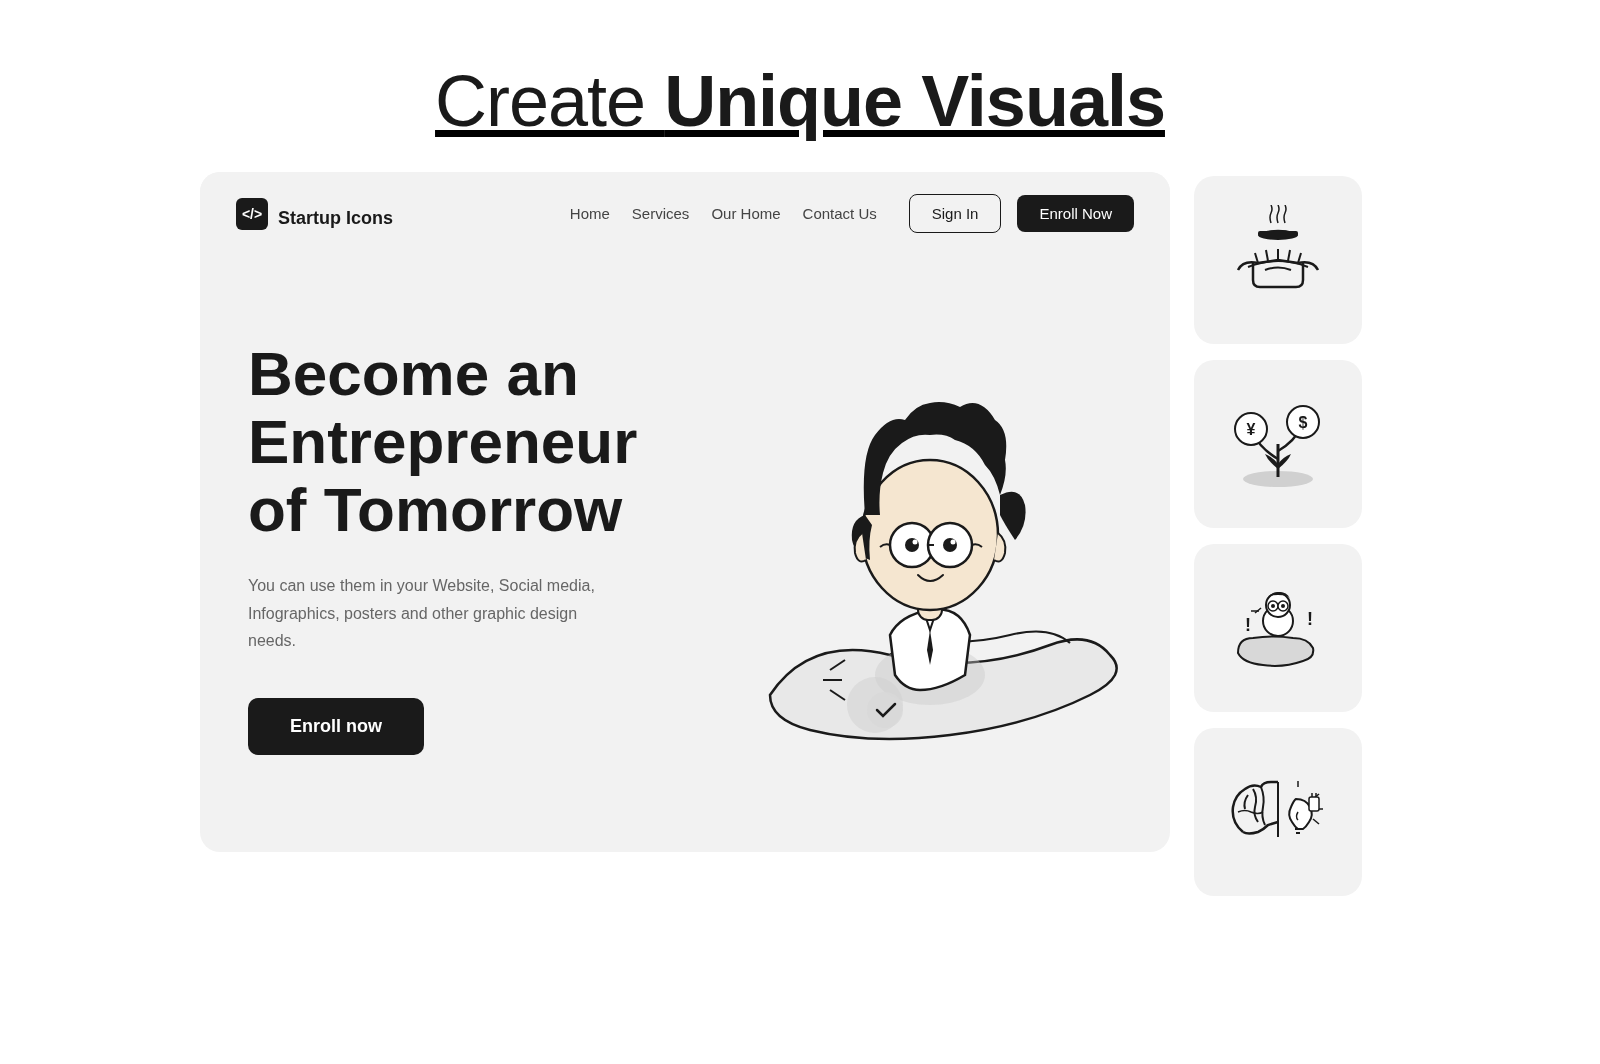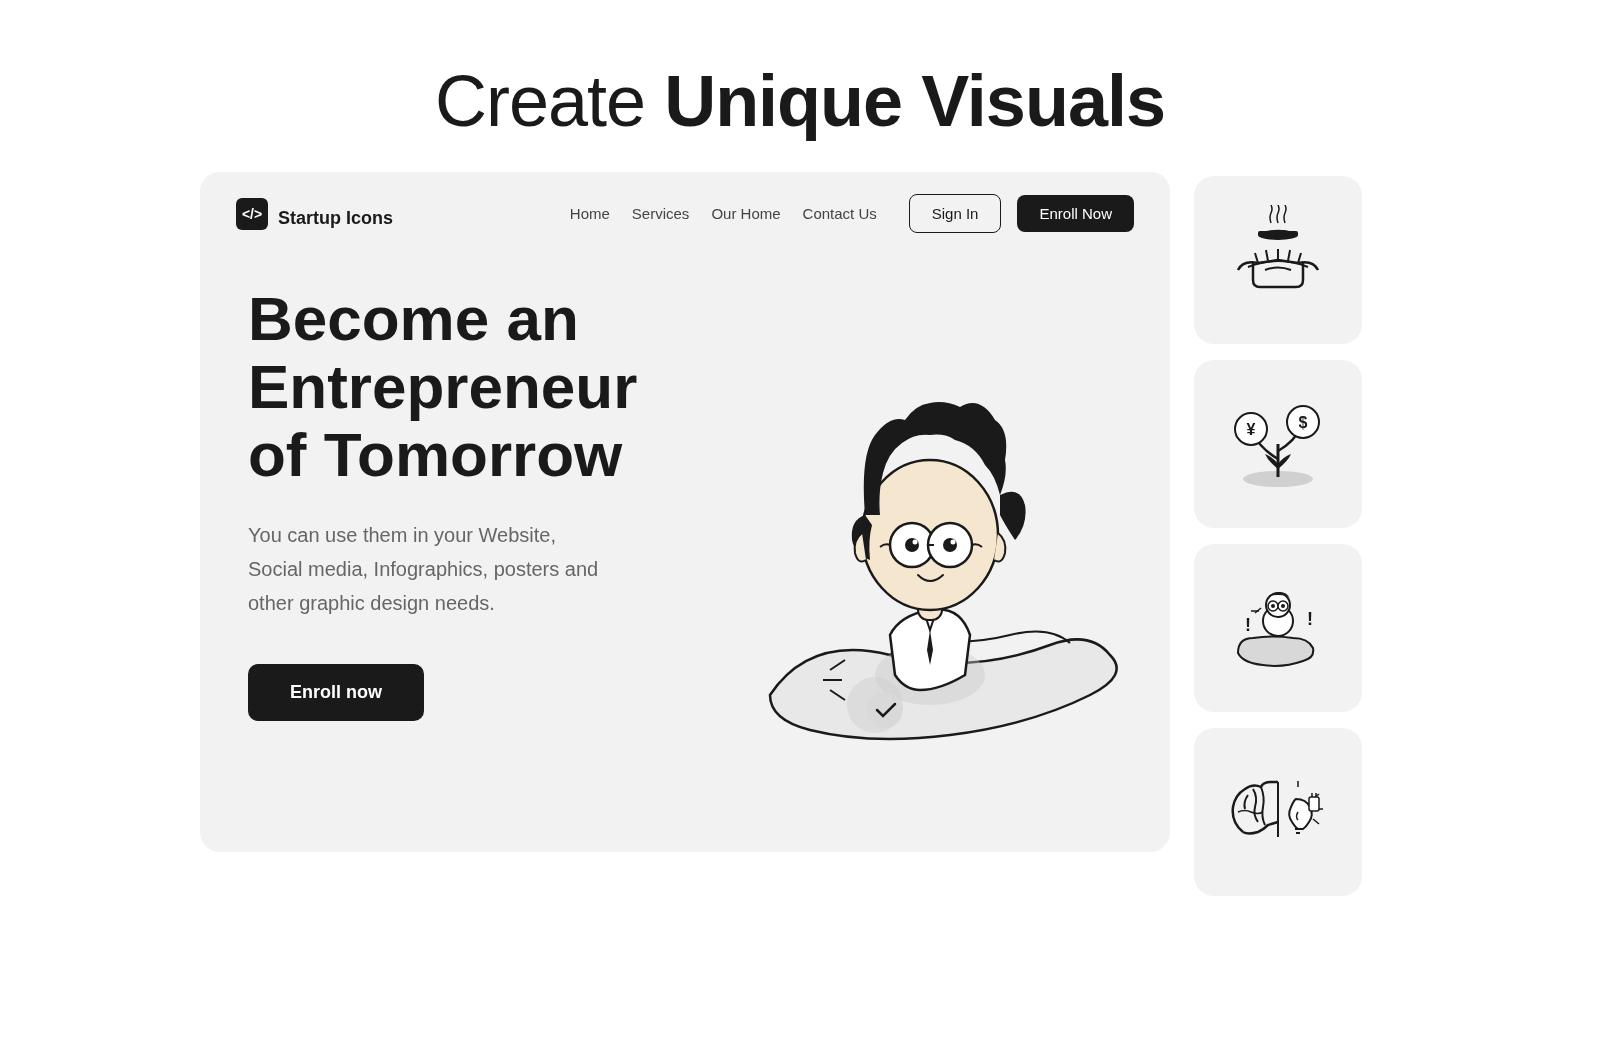--- a/index.html
+++ b/index.html
@@ -12,20 +12,21 @@
       display: flex;
       flex-direction: column;
       align-items: center;
     }
 
     
     .hero-heading {
       text-align: center;
       margin-top: 60px;
       margin-bottom: 30px;
+      text-decoration: underline;
     }
     .hero-heading h1 {
       font-size: 72px;
       font-weight: 400;
       color: #1a1a1a;
       letter-spacing: -1px;
     }
     .hero-heading h1 strong {
       font-weight: 800;
     }
@@ -122,37 +123,37 @@
       border-radius: 8px;
       font-size: 15px;
       font-weight: 500;
       cursor: pointer;
     }
 
     
     .hero-section {
       padding: 30px 48px 40px;
       display: flex;
-      align-items: flex-start;
+      align-items: flex-end;
       position: relative;
       min-height: 540px;
     }
     .hero-text {
       flex: 0 0 440px;
       z-index: 2;
     }
     .hero-title {
       font-size: 62px;
       font-weight: 800;
       color: #1a1a1a;
       line-height: 1.1;
       margin-bottom: 28px;
     }
     .hero-description {
-      font-size: 20px;
+      font-size: 16px;
       color: #666;
       line-height: 1.7;
       margin-bottom: 44px;
       max-width: 360px;
     }
     .btn-enroll-hero {
       padding: 18px 42px;
       background: #1a1a1a;
       color: white;
       border: none;

